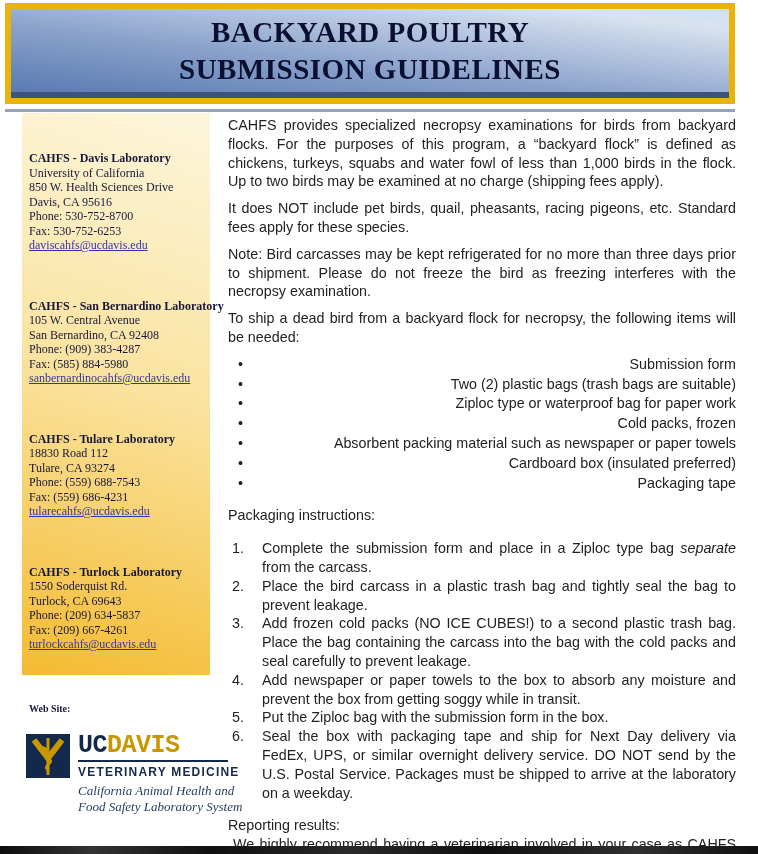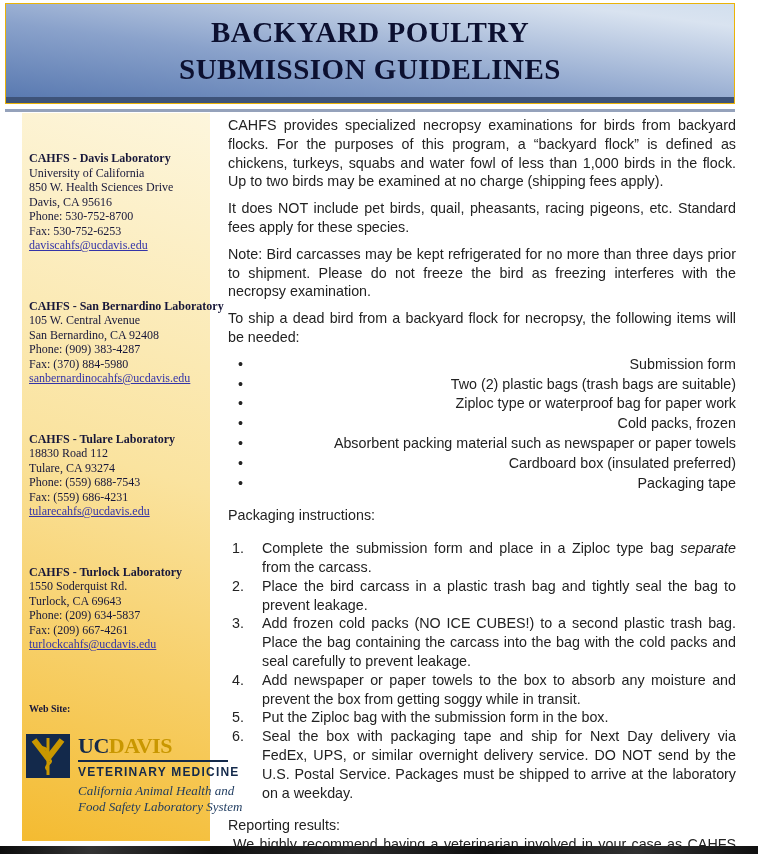--- a/index.html
+++ b/index.html
@@ -4,54 +4,54 @@
 <style>
   html,body { margin:0; padding:0; background:#ffffff; }
   .page {
     position:relative; width:758px; height:854px; background:#ffffff;
     overflow:hidden; font-family:"Liberation Serif", serif;
   }
 
   
   .header-frame {
     position:absolute; left:5px; top:3px; width:730px; height:101px;
-    border:1px solid #eab308; background:#ffffff; padding:0; box-sizing:border-box;
+    border:6px solid #eab308; background:#ffffff; padding:0; box-sizing:border-box;
   }
   .header-inner {
     width:100%; height:100%; box-sizing:border-box;
     background:linear-gradient(to right top, #5a7ab1 0%, #8aa2cb 40%, #d9e3f0 88%, #d2dfee 100%);
     border-bottom:6px solid #3e5379;
     display:flex; flex-direction:column; align-items:center; justify-content:center;
   }
   .title-line {
     font-family:"Liberation Serif", serif; font-weight:bold; font-size:29px; line-height:37px;
     letter-spacing:0.5px; color:#0c1030; text-align:center;
   }
   .header-underline {
     position:absolute; left:5px; top:109px; width:730px; height:3px; background:#95a2bb;
   }
 
   
   .sidebar {
-    position:absolute; left:22px; top:113px; width:188px; height:728px;
+    position:absolute; left:22px; top:113px; width:188px; height:562px;
     background:linear-gradient(197deg, #fdf6dd 0%, #fae39f 48%, #f4bb31 100%);
     box-sizing:border-box; padding:38px 5px 0 7px;
     color:#17173a;
   }
   .lab { margin-bottom:46px; font-size:12px; line-height:14.5px; }
   .lab-name { font-weight:bold; white-space:nowrap; }
   .lab-line { white-space:nowrap; }
   .lab-email, .website-link { color:#3434a8; text-decoration:underline; cursor:pointer; display:inline-block; }
   .website { margin-top:14px; font-size:10px; line-height:21px; font-weight:bold; }
 
   
   .logo { position:absolute; left:26px; top:734px; display:flex; align-items:flex-start; }
   .logo-icon { flex:0 0 auto; }
   .logo-text { margin-left:8px; }
-  .logo-wordmark { font-family:Liberation Serif, serif; font-weight:bold; font-size:22px; line-height:24px; letter-spacing:-0.5px; }
+  .logo-wordmark { font-family:Liberation Mono, monospace; font-weight:bold; font-size:25px; line-height:24px; letter-spacing:-0.5px; }
   .logo-uc { color:#13294B; }
   .logo-davis { color:#C99700; }
   .logo-rule { height:2px; background:#13294B; margin:2px 0 3px; width:150px; }
   .logo-vm { font-family:"Liberation Sans", sans-serif; font-weight:bold; font-size:12px; letter-spacing:1.2px; color:#13294B; white-space:nowrap; }
   .logo-tag { font-style:italic; font-size:13px; line-height:16px; color:#1d3a5f; margin-top:4px; white-space:nowrap; }
 
   
   .main {
     position:absolute; left:228px; top:110px; width:508px;
     font-family:"Liberation Sans", sans-serif; font-size:14.3px; line-height:18.8px;
@@ -97,21 +97,21 @@
       <div class="lab-line">Phone: 530-752-8700</div>
       <div class="lab-line">Fax: 530-752-6253</div>
       <a class="lab-email">daviscahfs@ucdavis.edu</a>
     </div>
 
     <div class="lab">
       <div class="lab-name">CAHFS - San Bernardino Laboratory</div>
       <div class="lab-line">105 W. Central Avenue</div>
       <div class="lab-line">San Bernardino, CA 92408</div>
       <div class="lab-line">Phone: (909) 383-4287</div>
-      <div class="lab-line">Fax: (370) 884-5980</div>
+      <div class="lab-line">Fax: (585) 884-5980</div>
       <a class="lab-email">sanbernardinocahfs@ucdavis.edu</a>
     </div>
 
     <div class="lab">
       <div class="lab-name">CAHFS - Tulare Laboratory</div>
       <div class="lab-line">18830 Road 112</div>
       <div class="lab-line">Tulare, CA 93274</div>
       <div class="lab-line">Phone: (559) 688-7543</div>
       <div class="lab-line">Fax: (559) 686-4231</div>
       <a class="lab-email">tularecahfs@ucdavis.edu</a>

